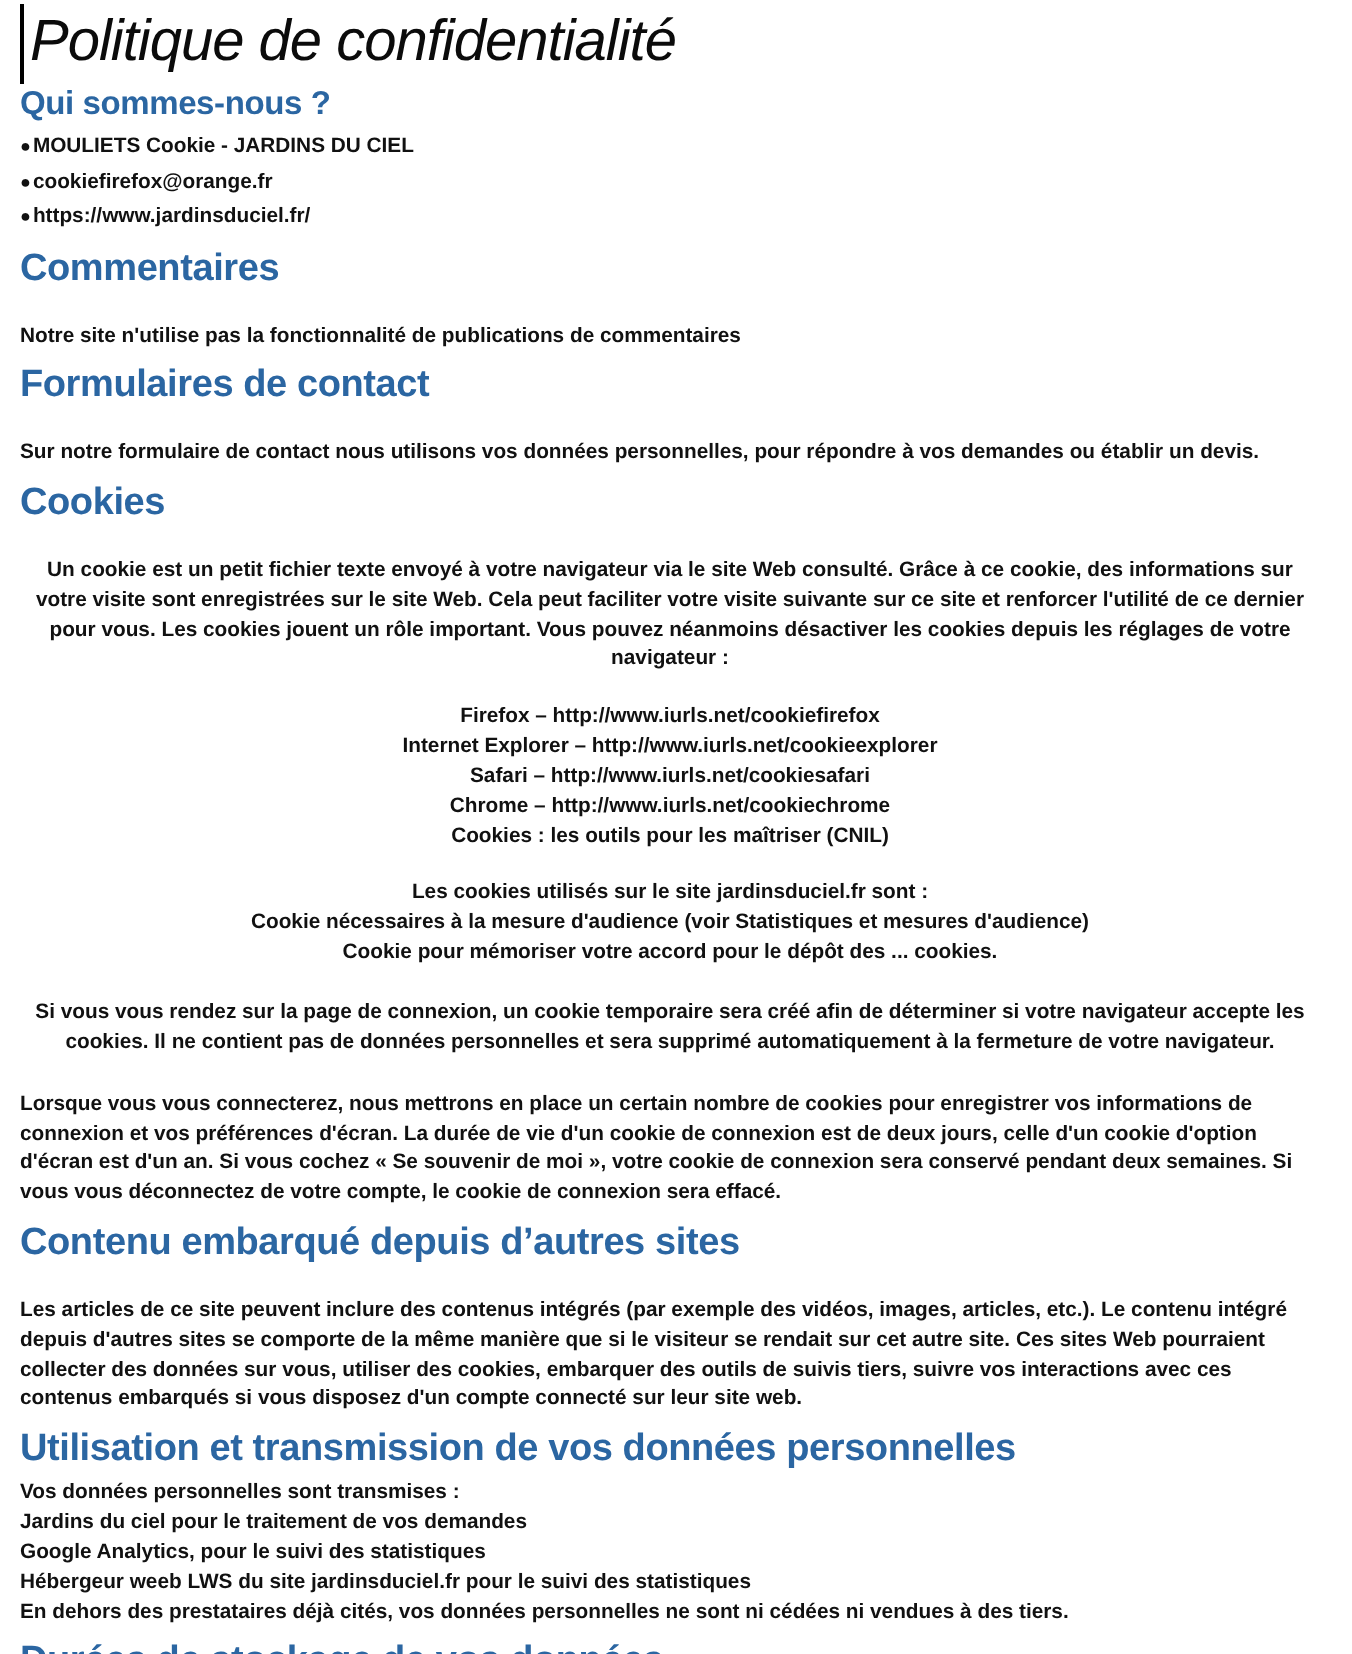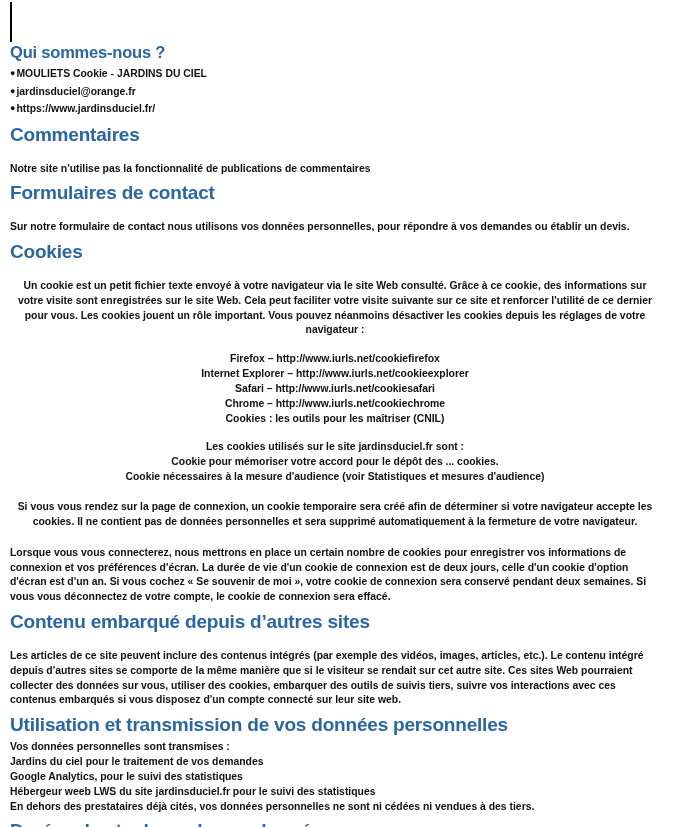--- a/index.html
+++ b/index.html
@@ -70,31 +70,32 @@
   }
   .linelist .line { line-height: 15px; }
 </style>
 </head>
 <body>
 
 <div class="page">
 
   <div class="title-row">
     <div class="caret"></div>
+    <div class="doc-title">Politique de confidentialité</div>
   </div>
 
   <section>
     <h2 class="small">Qui sommes-nous  ?</h2>
     <div class="bullet-line">
       <span class="bullet-glyph">●</span>
       <span>MOULIETS Cookie - JARDINS DU CIEL</span>
     </div>
     <div class="bullet-line">
       <span class="bullet-glyph">●</span>
-      <span>jardinsduciel@orange.fr</span>
+      <span>cookiefirefox@orange.fr</span>
     </div>
     <div class="bullet-line">
       <span class="bullet-glyph">●</span>
       <span>https://www.jardinsduciel.fr/</span>
     </div>
   </section>
 
   <section>
     <h2>Commentaires</h2>
     <p class="body-text para">Notre site n'utilise pas la fonctionnalité de publications de commentaires</p>
@@ -112,22 +113,22 @@
     <div class="linelist para-gap">
       <div class="line">Firefox –  http://www.iurls.net/cookiefirefox</div>
       <div class="line">Internet Explorer –  http://www.iurls.net/cookieexplorer</div>
       <div class="line">Safari –  http://www.iurls.net/cookiesafari</div>
       <div class="line">Chrome –  http://www.iurls.net/cookiechrome</div>
       <div class="line">Cookies :  les outils pour les maîtriser  (CNIL)</div>
     </div>
 
     <div class="linelist para-gap">
       <div class="line">Les cookies utilisés sur le site jardinsduciel.fr  sont :</div>
+      <div class="line">Cookie nécessaires à la mesure d'audience (voir Statistiques et mesures d'audience)</div>
       <div class="line">Cookie pour mémoriser votre accord pour le dépôt des ... cookies.</div>
-      <div class="line">Cookie nécessaires à la mesure d'audience (voir Statistiques et mesures d'audience)</div>
     </div>
 
     <p class="body-text para para-gap">Si vous vous rendez sur la page de connexion, un cookie temporaire sera créé afin de déterminer si votre navigateur accepte les cookies. Il ne contient pas de données personnelles et sera supprimé automatiquement à la fermeture de votre navigateur.</p>
     <p class="body-text para">Lorsque vous vous connecterez, nous mettrons en place un certain nombre de cookies pour enregistrer vos informations de connexion et vos préférences d'écran. La durée de vie d'un cookie de connexion est de deux jours, celle d'un cookie d'option d'écran est d'un an. Si vous cochez « Se souvenir de moi », votre cookie de connexion sera conservé pendant deux semaines. Si vous vous déconnectez de votre compte, le cookie de connexion sera effacé.</p>
   </section>
 
   <section>
     <h2>Contenu embarqué depuis d’autres sites</h2>
     <p class="body-text para">Les articles de ce site peuvent inclure des contenus intégrés (par exemple des vidéos, images, articles, etc.). Le contenu intégré depuis d'autres sites se comporte de la même manière que si le visiteur se rendait sur cet autre site. Ces sites Web pourraient collecter des données sur vous, utiliser des cookies, embarquer des outils de suivis tiers, suivre vos interactions avec ces contenus embarqués si vous disposez d'un compte connecté sur leur site web.</p>
   </section>

